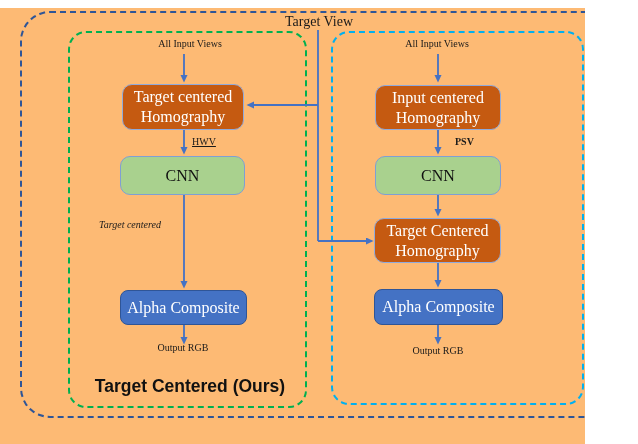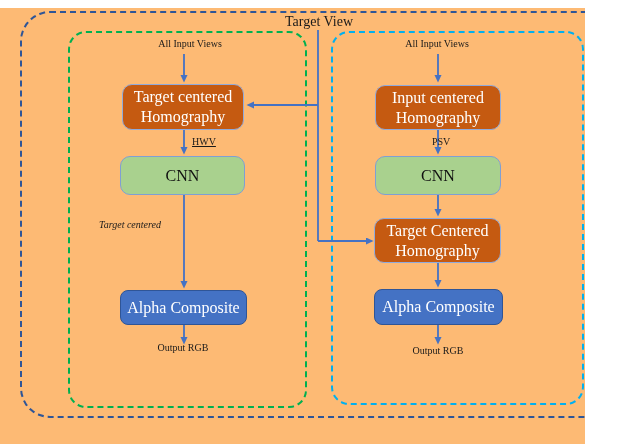--- a/index.html
+++ b/index.html
@@ -91,26 +91,27 @@
   <div class="node green" style="left:120px;top:148px;width:125px;height:39px;">CNN</div>
 
   <div class="lbl center" style="left:130px;top:211px;font-style:italic;">
     <div>Target centered</div>
   </div>
 
   <div class="node blue" style="left:120px;top:282px;width:127px;height:35px;border-radius:8px;">Alpha Composite</div>
 
   <div class="lbl center" style="left:183px;top:334px;">Output RGB</div>
 
+  <div class="panel-title" style="left:190px;top:368px;">Target Centered (Ours)</div>
 
   <div class="lbl center" style="left:437px;top:30px;">All Input Views</div>
 
   <div class="node orange" style="left:375px;top:77px;width:126px;height:45px;text-align:center;">Input centered Homography</div>
 
-  <div class="lbl" style="left:432px;top:128px;">PSV</div>
+  <div class="lbl" style="left:455px;top:128px;font-weight:bold;">PSV</div>
 
   <div class="node green" style="left:375px;top:148px;width:126px;height:39px;">CNN</div>
 
 
   <div class="node orange" style="left:374px;top:210px;width:127px;height:45px;">Target Centered Homography</div>
 
 
   <div class="node blue" style="left:374px;top:281px;width:129px;height:36px;border-radius:8px;">Alpha Composite</div>
 
   <div class="lbl center" style="left:438px;top:337px;">Output RGB</div>

